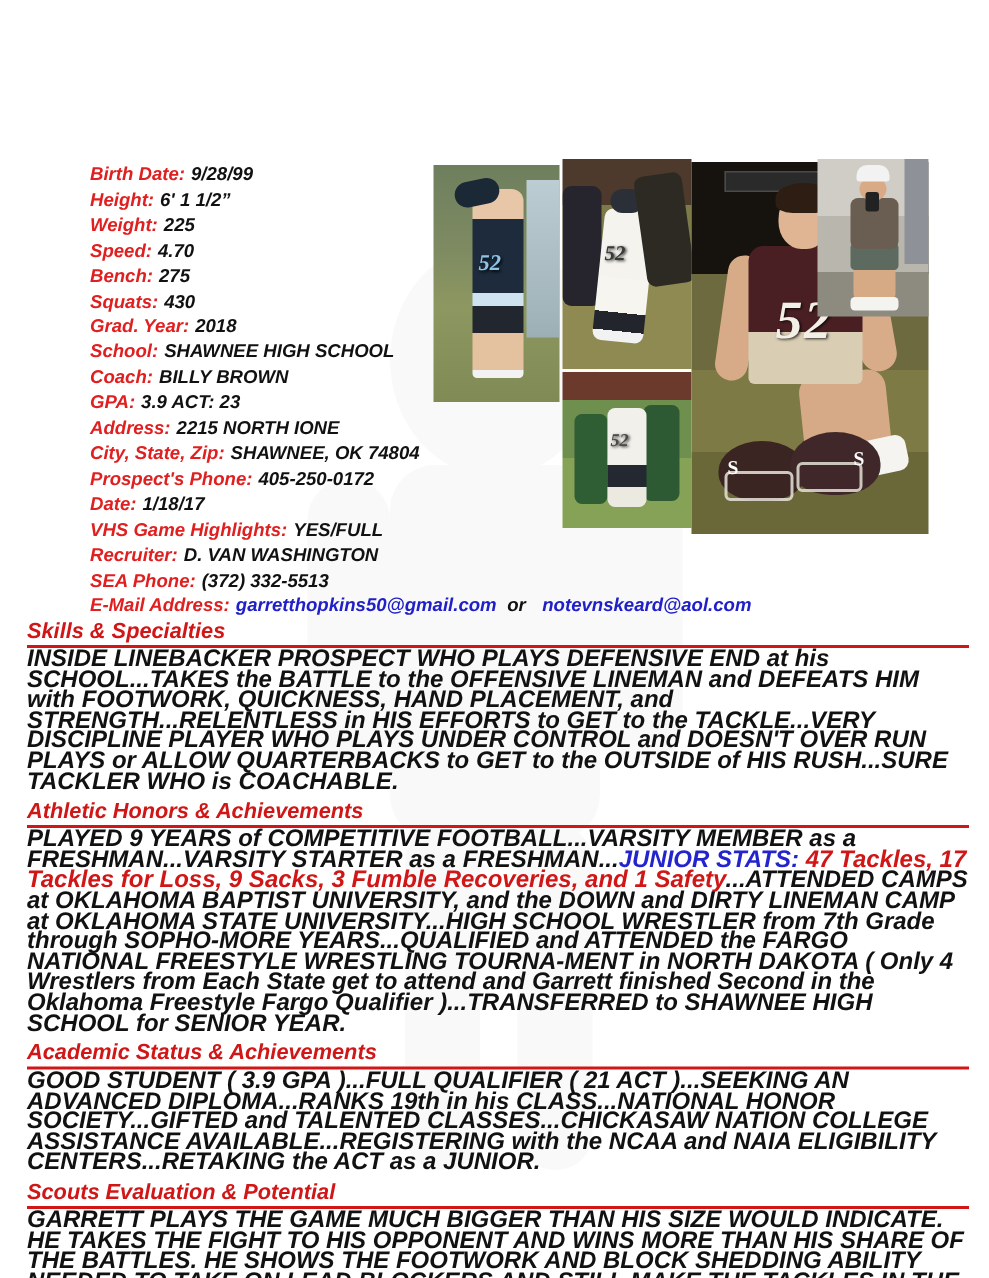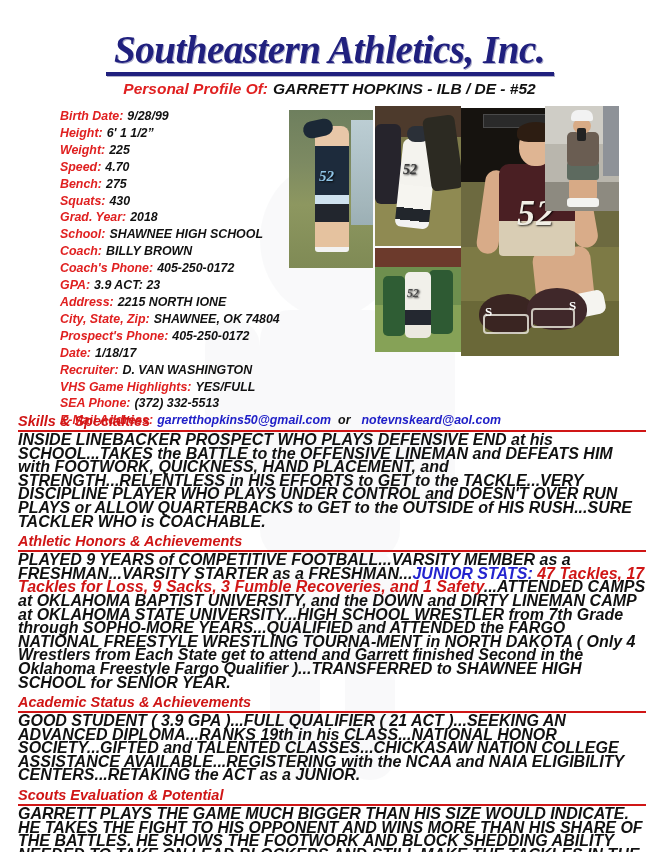--- a/index.html
+++ b/index.html
@@ -173,46 +173,38 @@
   <ellipse cx="180" cy="120" rx="70" ry="78" fill="#9aa3ad"></ellipse>
   <rect x="110" y="190" width="140" height="250" rx="30" fill="#9aa3ad"></rect>
   <rect x="55" y="200" width="55" height="190" rx="26" fill="#9aa3ad"></rect>
   <rect x="250" y="200" width="55" height="190" rx="26" fill="#9aa3ad"></rect>
   <rect x="120" y="430" width="50" height="230" rx="24" fill="#9aa3ad"></rect>
   <rect x="195" y="430" width="50" height="230" rx="24" fill="#9aa3ad"></rect>
 </svg>
 
 <div id="page">
 
-  <div id="masthead">
-    <div id="company-title">Southeastern Athletics, Inc.</div>
-    <div id="title-rule"></div>
-    <div id="profile-line">
-      <span id="profile-label">Personal  Profile Of:</span><span id="profile-value">GARRETT HOPKINS - ILB / DE - #52</span>
-    </div>
-  </div>
 
   <div id="bio">
     <div class="bio-row"><span class="bio-label">Birth Date:</span><span class="bio-val">9/28/99</span></div>
     <div class="bio-row"><span class="bio-label">Height:</span><span class="bio-val">6' 1 1/2”</span></div>
     <div class="bio-row"><span class="bio-label">Weight:</span><span class="bio-val">225</span></div>
     <div class="bio-row"><span class="bio-label">Speed:</span><span class="bio-val">4.70</span></div>
     <div class="bio-row"><span class="bio-label">Bench:</span><span class="bio-val">275</span></div>
     <div class="bio-row"><span class="bio-label">Squats:</span><span class="bio-val">430</span></div>
     <div class="bio-row"><span class="bio-label">Grad. Year:</span><span class="bio-val">2018</span></div>
     <div class="bio-row"><span class="bio-label">School:</span><span class="bio-val">SHAWNEE HIGH SCHOOL</span></div>
     <div class="bio-row"><span class="bio-label">Coach:</span><span class="bio-val">BILLY BROWN</span></div>
-    <div class="bio-row"><span class="bio-label">Coach's Phone:</span><span class="bio-val">405-250-0172</span></div>
     <div class="bio-row"><span class="bio-label">GPA:</span><span class="bio-val">3.9   ACT: 23</span></div>
     <div class="bio-row"><span class="bio-label">Address:</span><span class="bio-val">2215 NORTH IONE</span></div>
     <div class="bio-row"><span class="bio-label">City, State, Zip:</span><span class="bio-val">SHAWNEE, OK  74804</span></div>
     <div class="bio-row"><span class="bio-label">Prospect's Phone:</span><span class="bio-val">405-250-0172</span></div>
     <div class="bio-row"><span class="bio-label">Date:</span><span class="bio-val">1/18/17</span></div>
+    <div class="bio-row"><span class="bio-label">VHS Game Highlights:</span><span class="bio-val">YES/FULL</span></div>
     <div class="bio-row"><span class="bio-label">Recruiter:</span><span class="bio-val">D. VAN WASHINGTON</span></div>
-    <div class="bio-row"><span class="bio-label">VHS Game Highlights:</span><span class="bio-val">YES/FULL</span></div>
     <div class="bio-row"><span class="bio-label">SEA Phone:</span><span class="bio-val">(372) 332-5513</span></div>
     <div class="bio-row">
       <span class="bio-label">E-Mail Address:</span><span class="bio-val email">garretthopkins50@gmail.com</span><span class="bio-or">or</span><span class="bio-val email">notevnskeard@aol.com</span>
     </div>
   </div>
 
   <div id="collage">
 
     <div class="photo" id="photo-sideline">
       <div class="bg2"></div>

